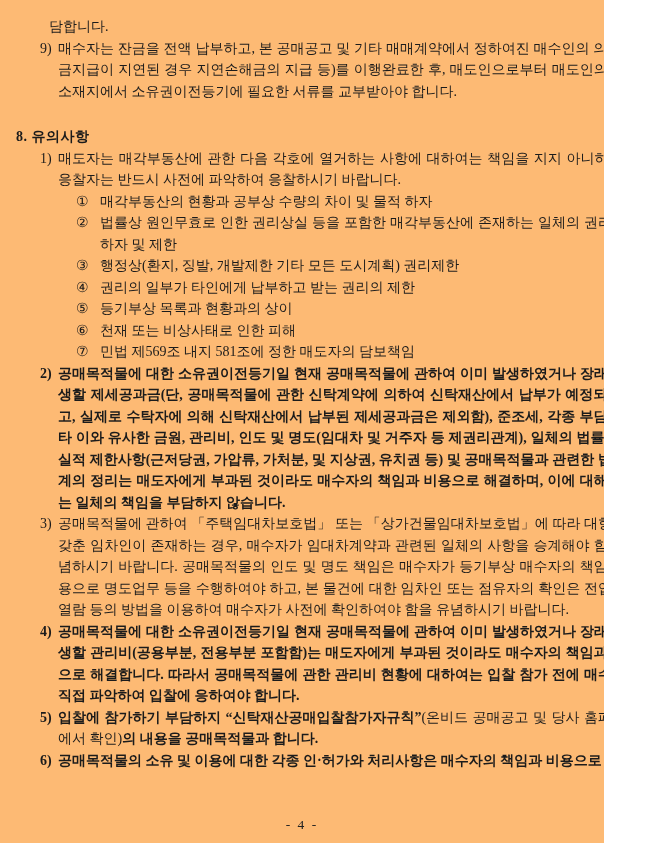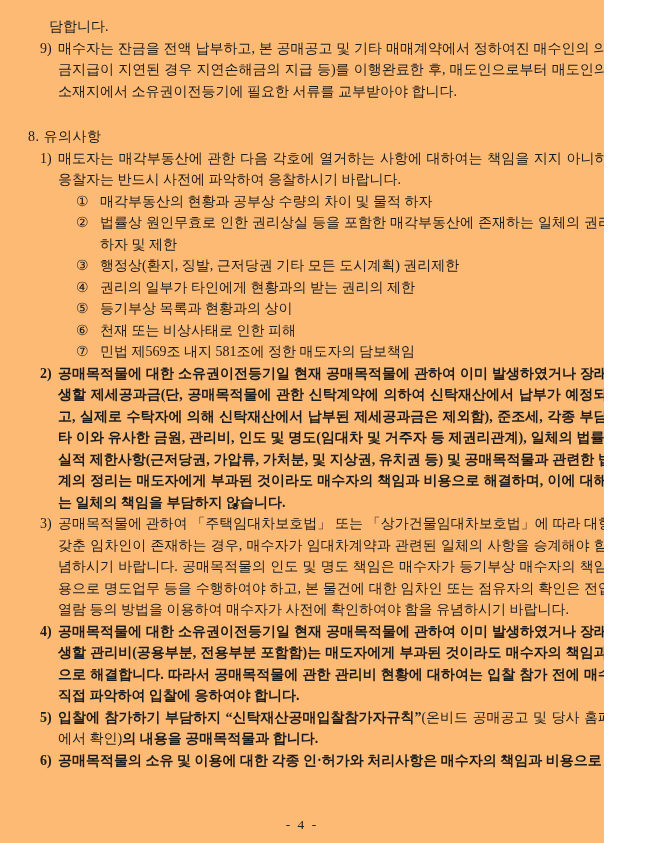--- a/index.html
+++ b/index.html
@@ -17,24 +17,23 @@
   .content {
     position: absolute;
     left: 16px;
     top: 16px;
     width: 624px;
     text-align: justify;
     word-break: break-all;
   }
   .blk { margin: 0; }
   .heading {
-    font-weight: normal;
+    font-weight: bold;
     margin-top: 24px;
     letter-spacing: 0.5px;
-    margin-left: 12px;
   }
   .item {
     margin-left: 24px;
     padding-left: 18px;
     text-indent: -18px;
   }
   .item > .marker {
     display: inline-block;
     width: 18px;
     text-indent: 0;
@@ -67,22 +66,22 @@
 <body>
 
 <div class="page">
   <div class="content" id="doc-content">
       <div class="blk continuation"><span>담합니다.</span></div>
       <div class="blk item"><span class="marker">9)</span><span>매수자는 잔금을 전액 납부하고, 본 공매공고 및 기타 매매계약에서 정하여진 매수인의 의무(잔금지급이 지연된 경우 지연손해금의 지급 등)를 이행완료한 후, 매도인으로부터 매도인의 본점 소재지에서 소유권이전등기에 필요한 서류를 교부받아야 합니다.</span></div>
       <div class="blk heading">8. 유의사항</div>
       <div class="blk item"><span class="marker">1)</span><span>매도자는 매각부동산에 관한 다음 각호에 열거하는 사항에 대하여는 책임을 지지 아니하므로, 응찰자는 반드시 사전에 파악하여 응찰하시기 바랍니다.</span></div>
       <div class="blk subitem"><span class="marker">①</span><span>매각부동산의 현황과 공부상 수량의 차이 및 물적 하자</span></div>
       <div class="blk subitem"><span class="marker">②</span><span>법률상 원인무효로 인한 권리상실 등을 포함한 매각부동산에 존재하는 일체의 권리상의 하자 및 제한</span></div>
-      <div class="blk subitem"><span class="marker">③</span><span>행정상(환지, 징발, 근저당권 기타 모든 도시계획) 권리제한</span></div>
-      <div class="blk subitem"><span class="marker">④</span><span>권리의 일부가 타인에게 현황과의 받는 권리의 제한</span></div>
+      <div class="blk subitem"><span class="marker">③</span><span>행정상(환지, 징발, 개발제한 기타 모든 도시계획) 권리제한</span></div>
+      <div class="blk subitem"><span class="marker">④</span><span>권리의 일부가 타인에게 납부하고 받는 권리의 제한</span></div>
       <div class="blk subitem"><span class="marker">⑤</span><span>등기부상 목록과 현황과의 상이</span></div>
       <div class="blk subitem"><span class="marker">⑥</span><span>천재 또는 비상사태로 인한 피해</span></div>
       <div class="blk subitem"><span class="marker">⑦</span><span>민법 제569조 내지 581조에 정한 매도자의 담보책임</span></div>
       <div class="blk item"><span class="marker b">2)</span><span class="b u">공매목적물에 대한</span><span class="b"> 소유권이전등기일 현재 공매목적물에 관하여 </span><span class="b u">이미</span><span class="b"> 발생하였거나 </span><span class="b u">장래에</span><span class="b"> 발생할 제세공과금</span><span class="b u">(단, 공매목적물에 관한 신탁계약에 의하여 신탁재산에서 납부가 예정되어 있고, 실제로 수탁자에 의해 신탁재산에서 납부된 제세공과금은 제외함)</span><span class="b">, 준조세, 각종 부담금 기타 이와 유사한 금원, 관리비, 인도 및 명도(임대차 및 거주자 등 제권리관계), 일체의 법률적, 사실적 제한사항(근저당권, 가압류, 가처분, 및 지상권, 유치권 등) 및 공매목적물과 관련한 법률관계의 정리는 </span><span class="b u">매도자에게 부과된 것이라도</span><span class="b"> 매수자의 책임과 비용으로 해결하며, 이에 대해 당사는 일체의 책임을 부담하지 않습니다.</span></div>
       <div class="blk item"><span class="marker">3)</span><span>공매목적물에 관하여 「주택임대차보호법」 또는 「상가건물임대차보호법」에 따라 대항력을 갖춘 임차인이 존재하는 경우, 매수자가 임대차계약과 관련된 일체의 사항을 승계해야 함을 유념하시기 바랍니다. 공매목적물의 인도 및 명도 책임은 매수자가 등기부상 매수자의 책임과 비용으로 명도업무 등을 수행하여야 하고, 본 물건에 대한 임차인 또는 점유자의 확인은 전입세대 열람 등의 방법을 이용하여 매수자가 사전에 확인하여야 함을 유념하시기 바랍니다.</span></div>
       <div class="blk item"><span class="marker b">4)</span><span class="b">공매목적물에 대한 소유권이전등기일 현재 공매목적물에 관하여 이미 발생하였거나 장래에 발생할 관리비(공용부분, 전용부분 포함함)는 매도자에게 부과된 것이라도 매수자의 책임과 비용으로 해결합니다. 따라서 공매목적물에 관한 관리비 현황에 대하여는 입찰 참가 전에 매수자가 직접 파악하여 입찰에 응하여야 합니다.</span></div>
       <div class="blk item"><span class="marker b">5)</span><span class="b">입찰에 참가하기 부담하지 “신탁재산공매입찰참가자규칙”</span><span>(온비드 공매공고 및 당사 홈페이지에서 확인)</span><span class="b">의 내용을 공매목적물과 합니다.</span></div>
       <div class="blk item"><span class="marker b">6)</span><span class="b">공매목적물의 소유 및 이용에 대한 각종 인·허가와 처리사항은 매수자의 책임과 비용으로</span></div>
     </div>
   <div class="page-number">- 4 -</div>

